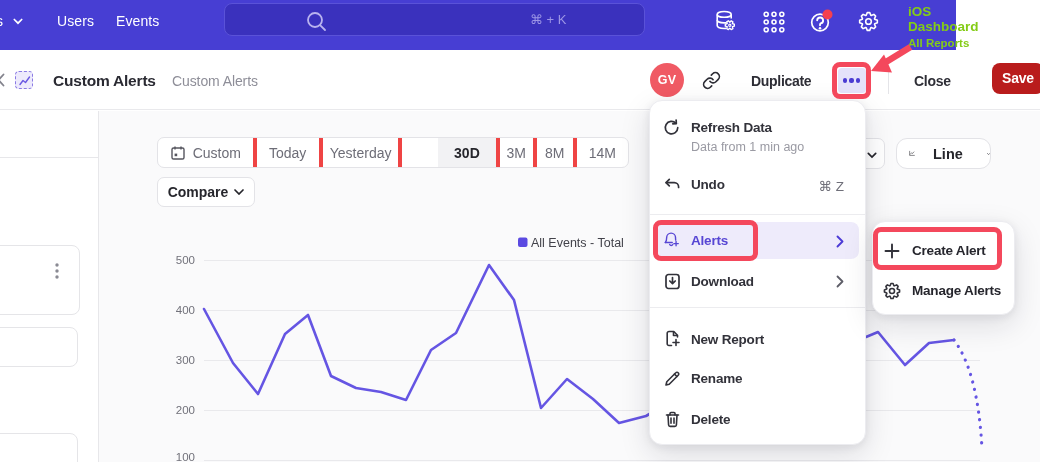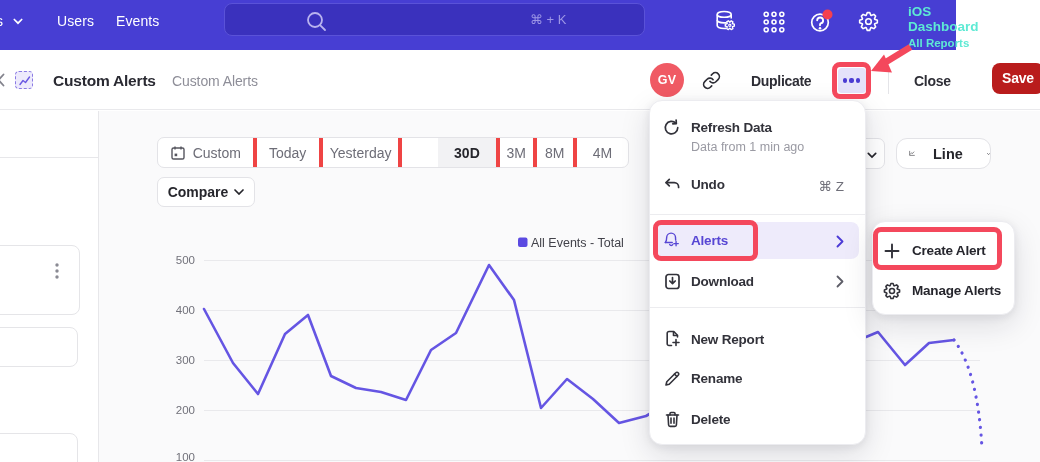--- a/index.html
+++ b/index.html
@@ -8,21 +8,21 @@
   .abs { position:absolute; }
   #stage { position:relative; width:1040px; height:462px; overflow:hidden; transform: translateZ(0); }
 
   
   #nav { position:absolute; left:0; top:0; width:956px; height:50px; background:#473ed3; }
   #nav .navitem { position:absolute; top:13px; color:#fff; font-size:14px; font-weight:500; letter-spacing:.1px; }
   #search { position:absolute; left:224px; top:3px; width:421px; height:33px;
     background:#3a31bd; border:1px solid #5a52d8; border-radius:8px; }
   #search .ph { position:absolute; left:119px; top:8.5px; font-size:13.5px; color:#eceafd; font-weight:500; letter-spacing:.1px;}
   #search .kbd { position:absolute; left:305px; top:8px; font-size:13px; color:#9d96e6; }
-  #projname { position:absolute; left:908px; top:4px; color:#5eead4; }
+  #projname { position:absolute; left:908px; top:4px; color:#84cc16; }
   #projname .l1 { font-size:13.5px; font-weight:700; }
   #projname .l2 { font-size:11.5px; font-weight:700; margin-top:3px; }
 
   
   #toolbar { position:absolute; left:0; top:50px; width:1040px; height:60px; background:#fff;
     border-bottom:1px solid #e9e9ec; }
   #crumb-icon { position:absolute; left:15px; top:71px; width:18px; height:18px; border-radius:4px;
     background:#edeafc; border:1px dashed #8a7ae4; }
   #crumb1 { position:absolute; left:53px; top:72px; font-size:15.5px; font-weight:700; color:#2a2a32; letter-spacing:-0.2px;}
   #crumb2 { position:absolute; left:172px; top:73px; font-size:14px; color:#8e8e98; letter-spacing:-0.1px; }
@@ -134,21 +134,21 @@
           <line x1="11" y1="1.5" x2="11" y2="4.5"></line>
         <rect x="4.6" y="8.6" width="2.6" height="2.6" fill="#55555e" stroke="none"></rect>
       </svg>
       Custom</div>
     <div class="seg" style="width:66.5px;">Today</div>
     <div class="seg" style="width:80px;">Yesterday</div>
     <div class="seg" style="width:36px;margin-top:33px;">7D</div>
     <div class="seg on" style="width:61.5px;">30D</div>
     <div class="seg" style="width:37.5px;">3M</div>
     <div class="seg" style="width:40px;">8M</div>
-    <div class="seg" style="width:51.5px;">4M</div>
+    <div class="seg" style="width:51.5px;">14M</div>
   </div>
 
   <div id="compare">Compare
     <svg width="10" height="6" viewBox="0 0 10 6" fill="none" stroke="#26262c" stroke-width="1.7" stroke-linecap="round">
         <path d="M1 1 L5 5 L9 1"></path>
       </svg>
   </div>
 
   <div id="hiddenbtn">
     <svg class="abs" style="left:30px;top:12.5px;" width="10" height="7" viewBox="0 0 10 7" fill="none" stroke="#26262c" stroke-width="1.7" stroke-linecap="round">

